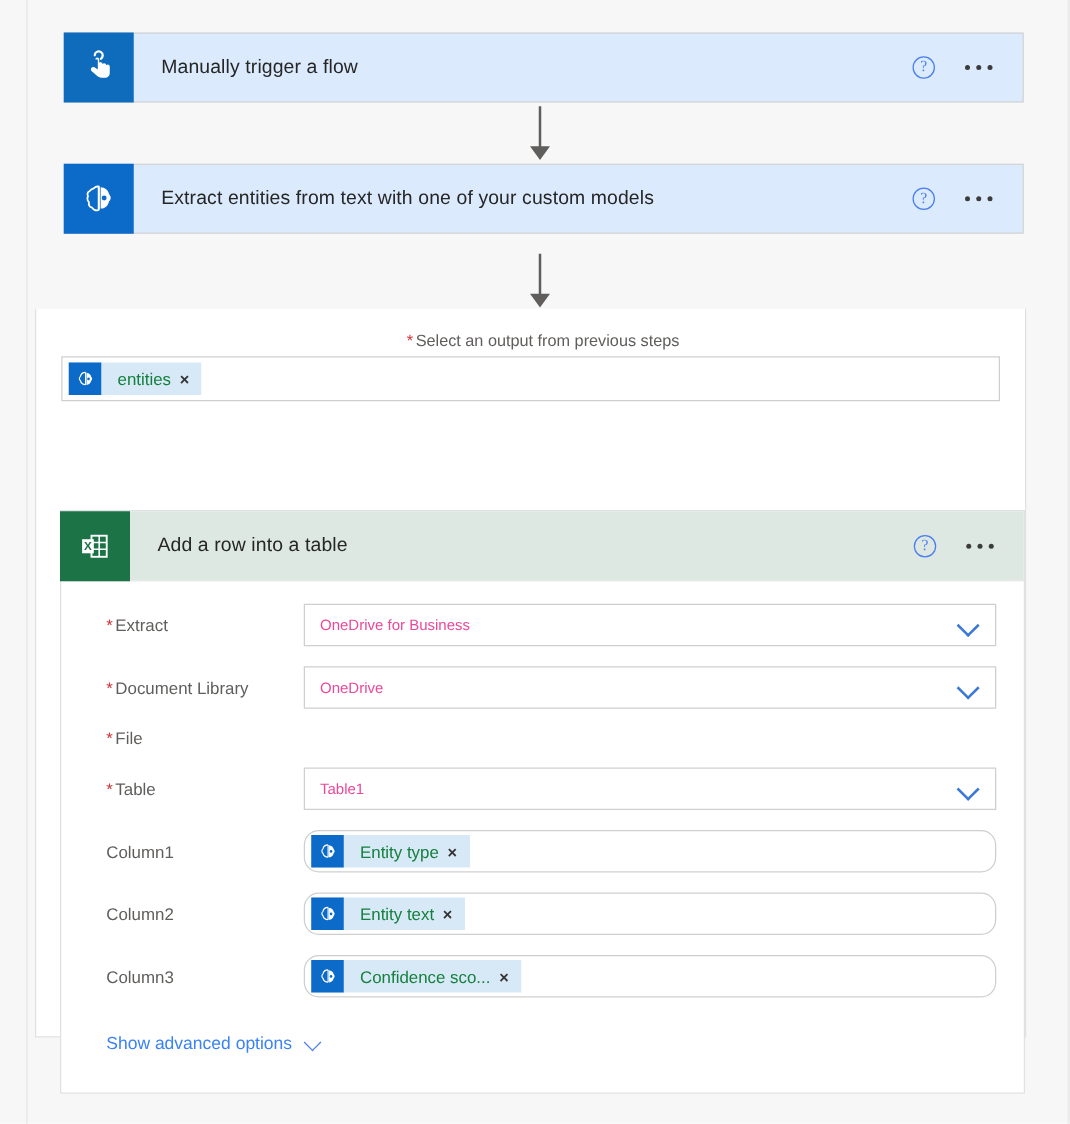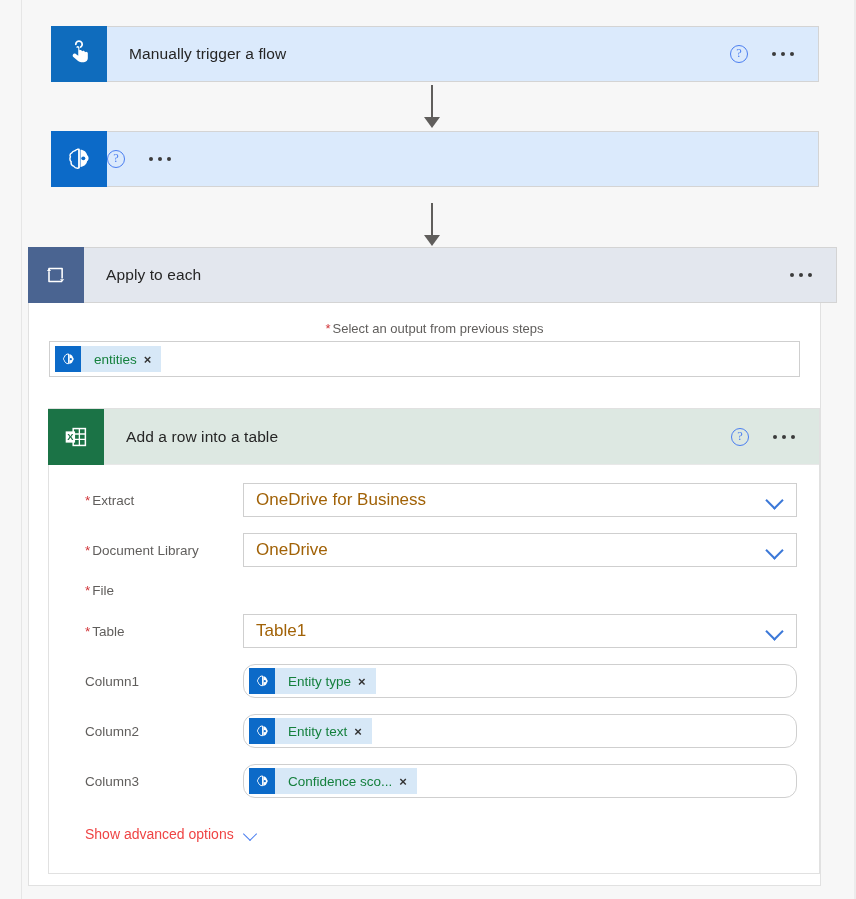--- a/index.html
+++ b/index.html
@@ -205,22 +205,22 @@
     flex: 1 1 auto;
     max-width: 556px;
     height: 34px;
     border: 1px solid #cfcfcf;
     background: #fff;
     display: flex; align-items: center;
     padding: 0 10px 0 0;
   }
   .control-value {
     flex: 1 1 auto;
-    font-size: 17px;
-    color: #a16207;
+    font-size: 12px;
+    color: #ec4899;
     padding-left: 12px;
     white-space: nowrap; overflow: hidden;
   }
   .chev {
     flex: 0 0 auto; width: 22px; height: 22px;
     position: relative; cursor: pointer;
   }
   .chev::before {
     content: "";
     position: absolute;
@@ -235,21 +235,21 @@
     cursor: pointer;
   }
   .token-control {
     padding: 0;
     border-radius: 12px;
   }
 
   .adv-link {
     display: inline-flex; align-items: center;
     gap: 9px;
-    color: #ef4444;
+    color: #3b82f6;
     font-size: 14px;
     margin: 12px 0 0 14px;
     cursor: pointer;
   }
   .adv-chev { position: relative; width: 16px; height: 12px; }
   .adv-chev::before {
     content:"";
     position:absolute; left:2px; top:1px;
     width: 9px; height: 9px;
     border-right: 1.6px solid #4a7ef0;
@@ -290,54 +290,37 @@
 
   <div class="card" style="left:51px; top:131px; width:768px;">
     <div class="card-icon icon-brand-blue">
       <svg width="30" height="30" viewBox="0 0 32 32" fill="none">
         <path d="M16 5.5c-2.1 0-3.7.9-4.7 1.9-1.3.3-2.3 1-3 2-1.1.4-1.9 1.4-1.9 2.7 0 .6.2 1.2.5 1.7-.4.6-.6 1.3-.6 2.1 0 1.2.5 2.3 1.4 3-.1.4-.2.8-.2 1.2 0 1.7 1.2 3.1 2.8 3.5.9 1.4 2.4 2.3 4.2 2.3 0 0 1.5.1 1.5-1.1V6.6c0-.7-.5-1.1-1.5-1.1h1.5z" stroke="#fff" stroke-width="1.5" fill="none" stroke-linejoin="round"></path>
         <path d="M16 5.5v20.4" stroke="#fff" stroke-width="1.5"></path>
         <path d="M17.6 6.1c3.6 0 6.6 2.6 7.2 6 .9.8 1.4 1.9 1.4 3.1 0 1.3-.6 2.5-1.6 3.3-.5 3.3-3.4 5.9-6.9 5.9h-.1V6.1z" fill="#fff"></path>
         <circle cx="20.6" cy="15.3" r="2.1" fill="#0c6ac8"></circle>
       </svg>
     </div>
+    <div class="card-title">Extract entities from text with one of your custom models</div>
     <div class="card-actions">
       <div class="help-icon">?</div>
       <div class="ellipsis">
         <i></i>
           <i></i>
           <i></i>
       </div>
     </div>
   </div>
 
   <div class="connector" style="left:420px; top:203px; height:43px;">
     <div class="stem"></div>
       <div class="head"></div>
   </div>
 
   <div class="scope">
-    <div class="scope-header">
-      <div class="card-icon">
-        <svg width="28" height="28" viewBox="0 0 32 32" fill="none">
-          <path d="M8 12V8.5h15V20" stroke="#fff" stroke-width="1.8" fill="none" stroke-linejoin="round"></path>
-          <path d="M23 23.5H8V12" stroke="#fff" stroke-width="1.8" fill="none" stroke-linejoin="round"></path>
-          <path d="M5.6 11.4 8 8.6l2.4 2.8z" fill="#fff"></path>
-          <path d="M20.6 20.8 23 23.6l2.4-2.8z" fill="#fff"></path>
-        </svg>
-      </div>
-      <div class="card-title">Apply to each</div>
-      <div class="card-actions">
-        <div class="ellipsis">
-          <i></i>
-            <i></i>
-            <i></i>
-        </div>
-      </div>
-    </div>
 
     <div class="scope-body">
       <div class="req-label">
         <span class="asterisk">*</span><span>Select an output from previous steps</span>
       </div>
       <div class="field-box scope-picker">
         <span class="token">
           <span class="token-icon">
             <svg width="17" height="17" viewBox="0 0 32 32" fill="none">
               <path d="M16 5.5c-3.9 0-7.1 2.6-7.8 6-1 .8-1.6 1.9-1.6 3.2 0 1.3.6 2.5 1.6 3.3.6 3.4 3.9 6 7.8 6" stroke="#fff" stroke-width="1.8" fill="none"></path>

